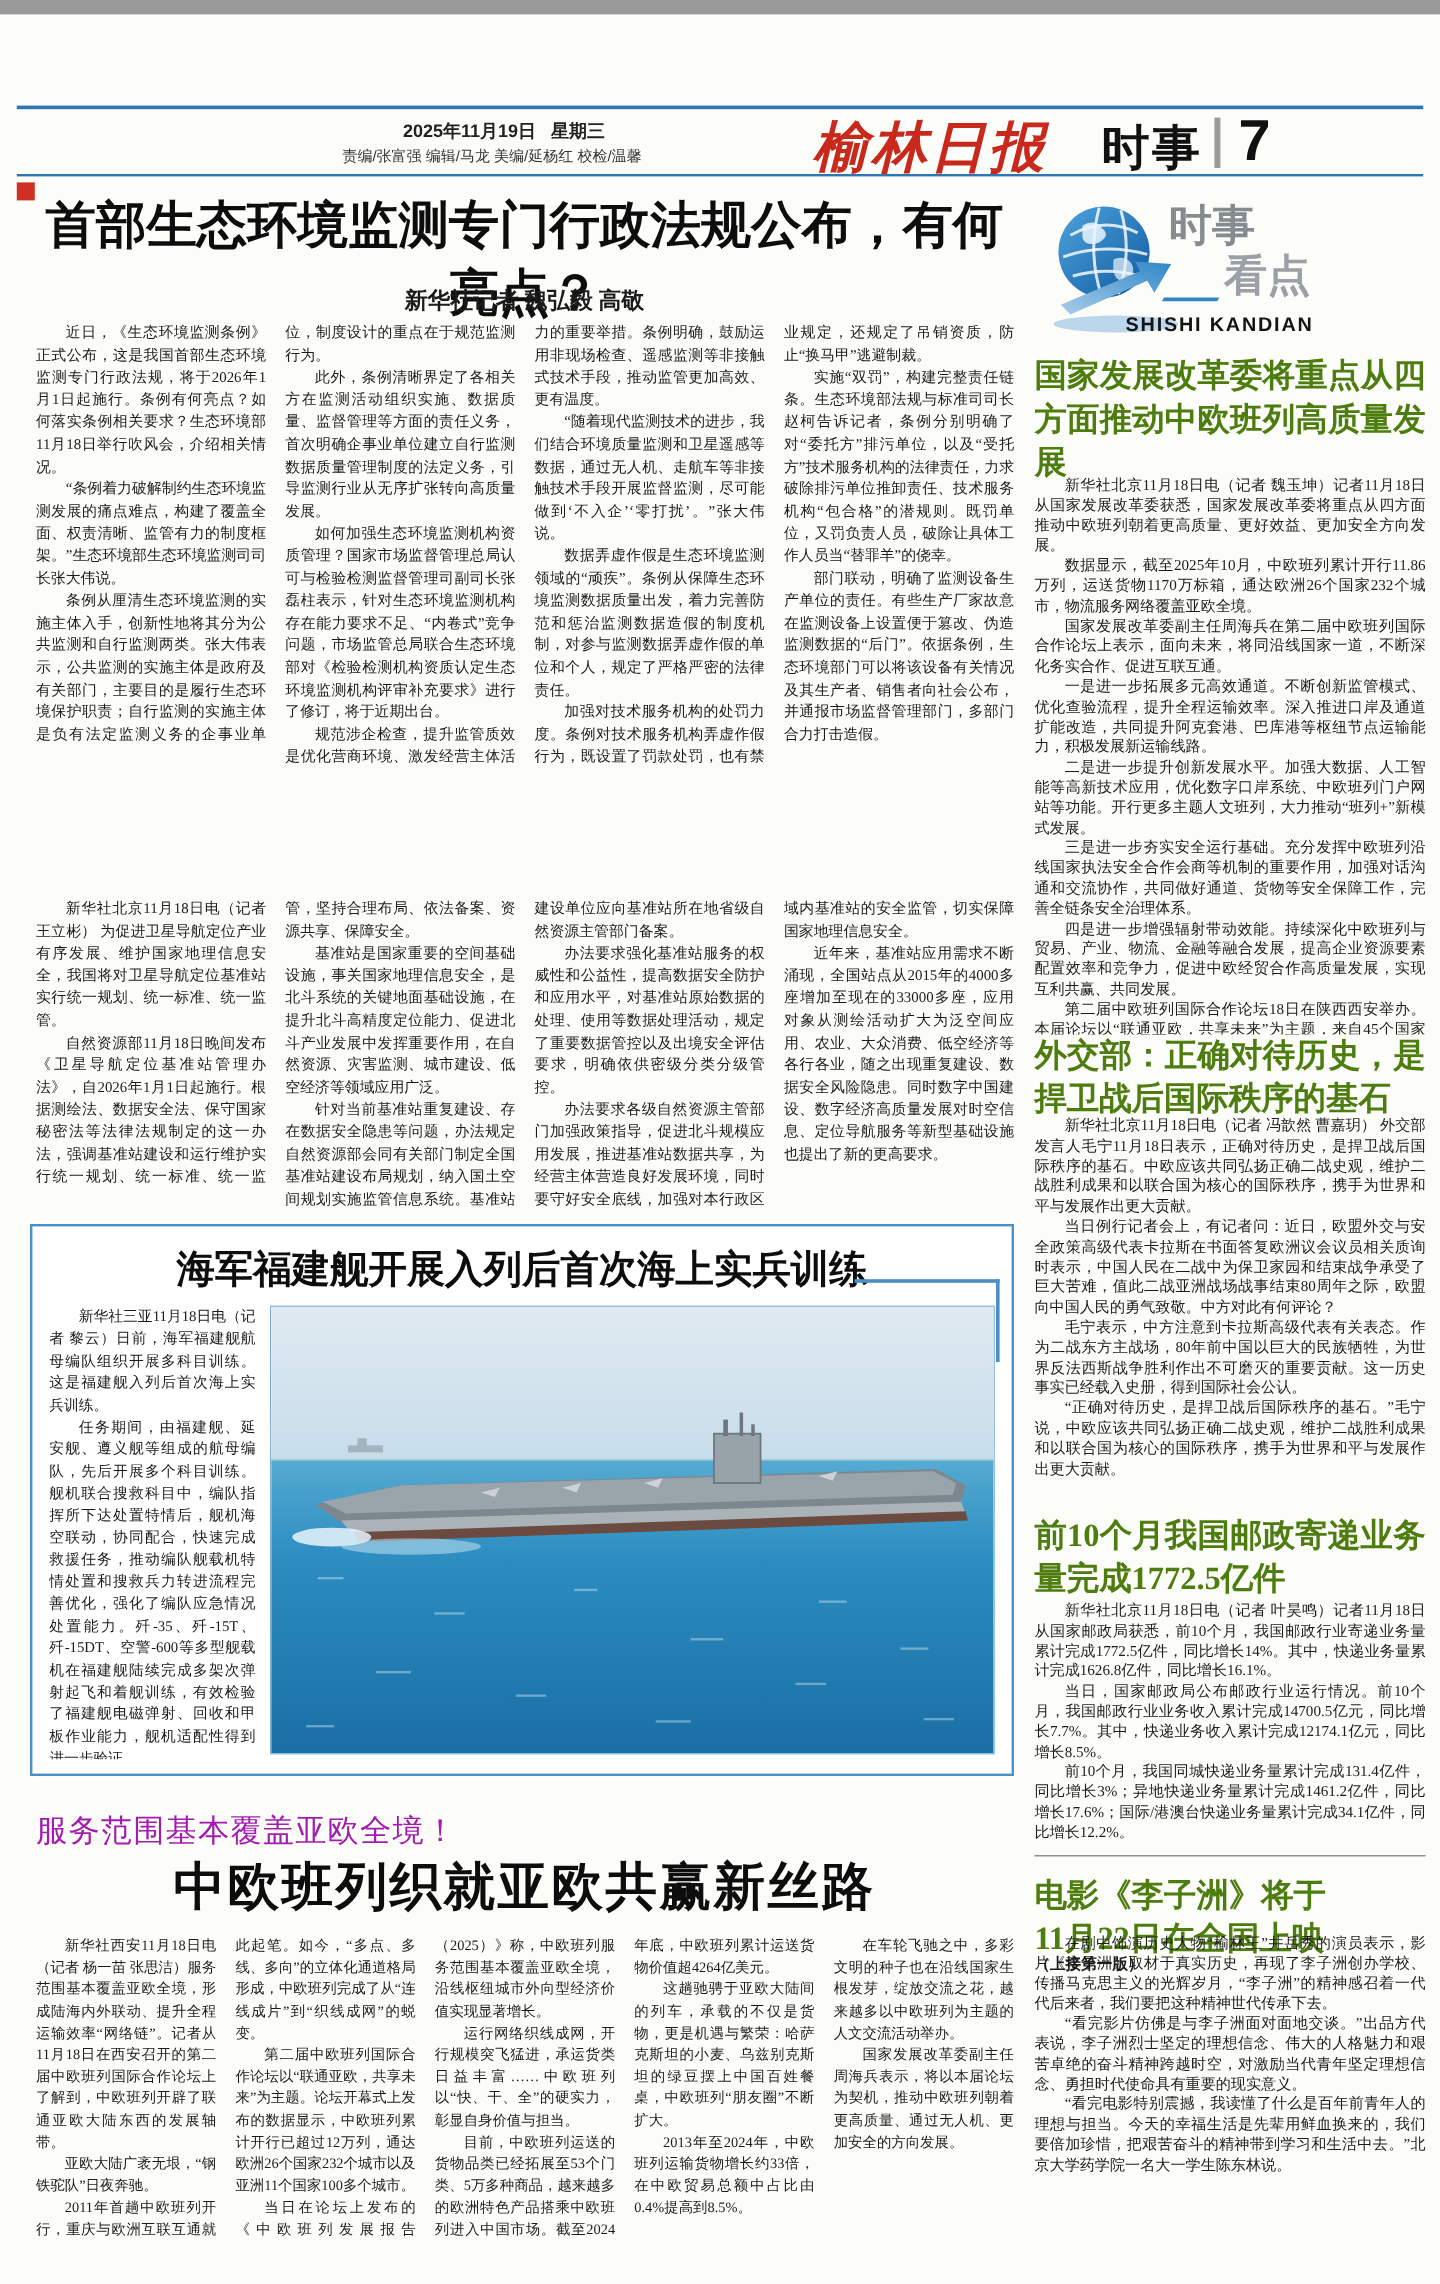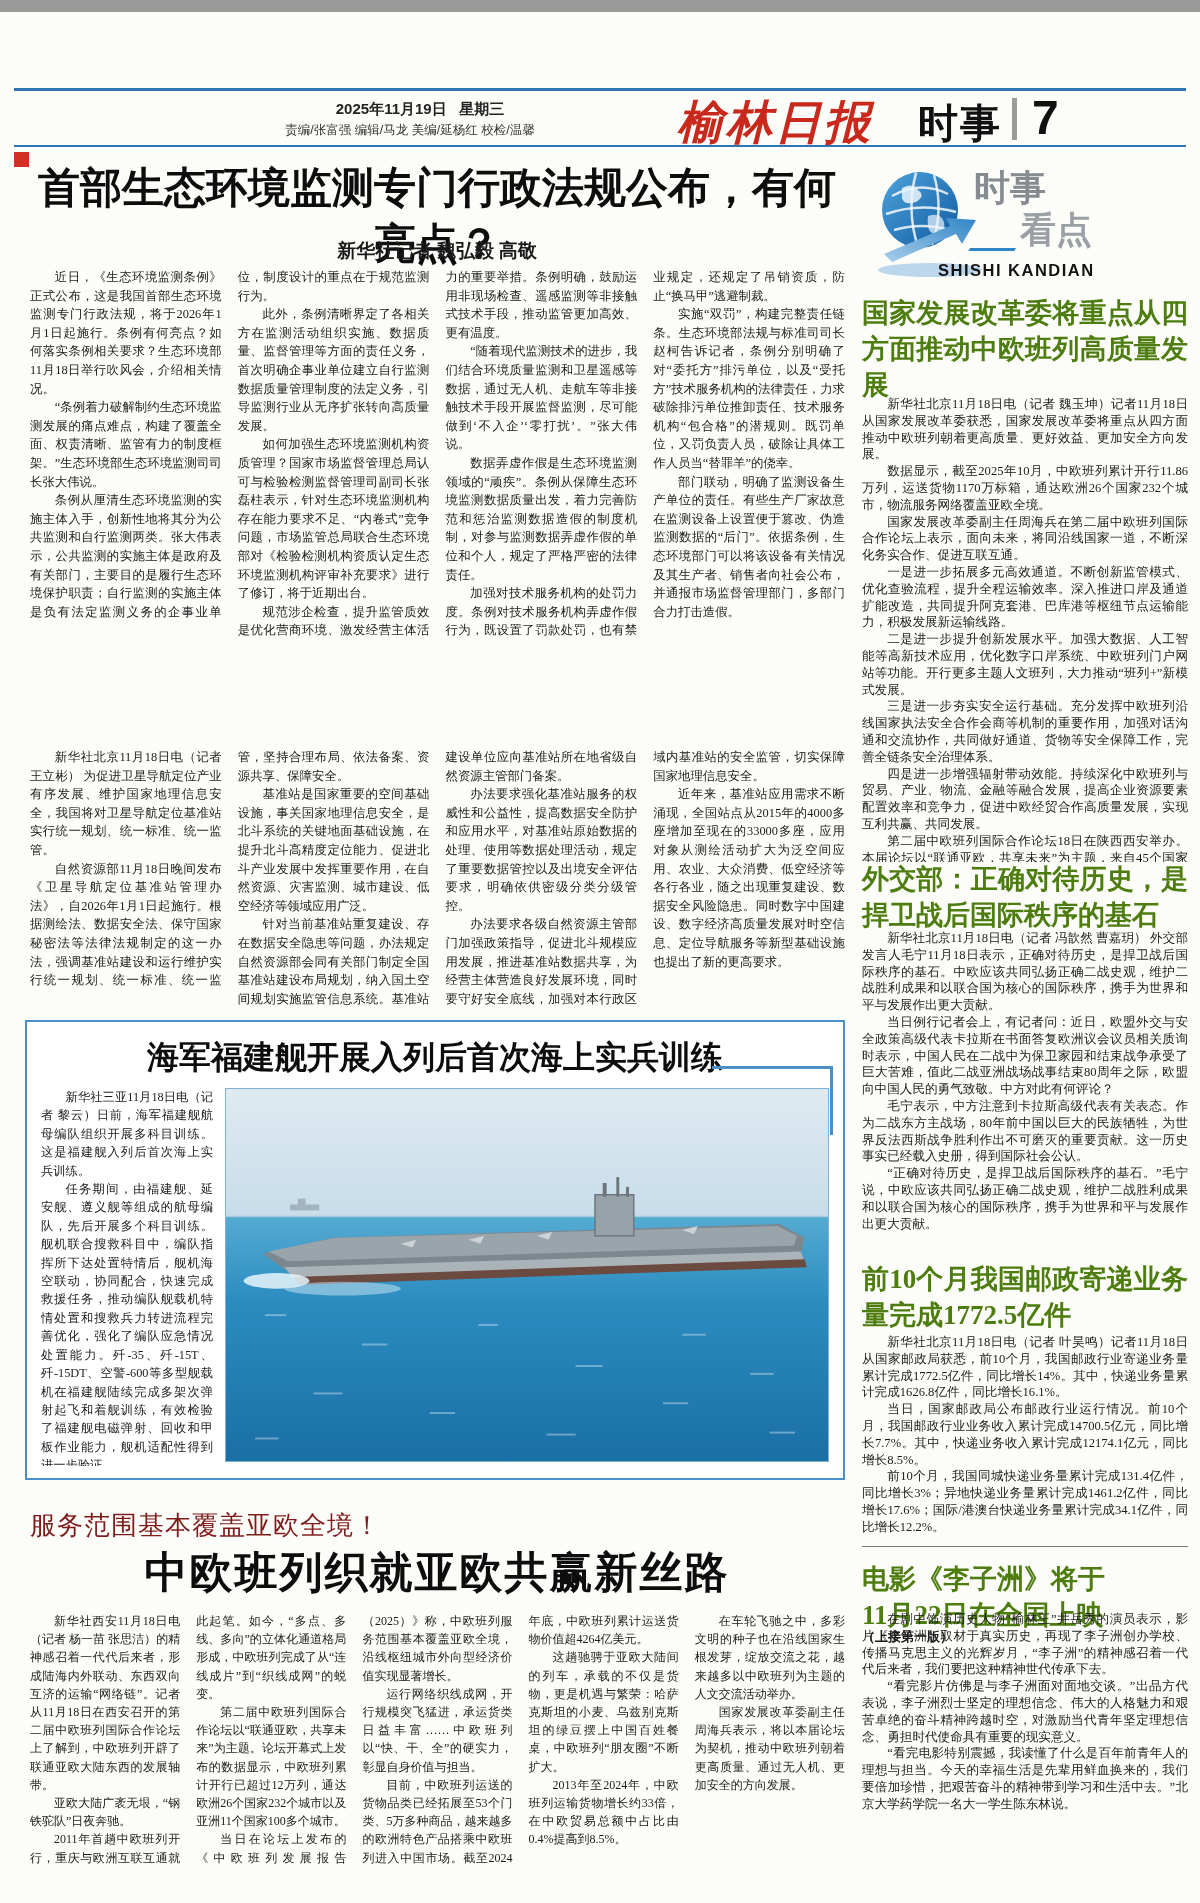--- a/index.html
+++ b/index.html
@@ -46,21 +46,21 @@
   .navy-headline{position:absolute;left:0;top:14px;width:100%;text-align:center;
             font-weight:900;font-size:32px;color:#0d0d0d;}
   .navy-corner{position:absolute;right:10px;top:44px;width:118px;height:66px;
             border-top:3px solid #4a8fc7;border-right:3px solid #4a8fc7;}
   .navy-text{position:absolute;left:14px;top:66px;width:172px;height:378px;}
   .navy-photo{position:absolute;left:198px;top:66px;right:14px;bottom:16px;border:1px solid #7fb0d6;}
   .navy-photo svg{display:block;width:100%;height:100%;}
 
   
   .kicker-d{position:absolute;left:30px;top:1496px;font-family:Liberation Mono, monospace;
-            font-weight:500;font-size:26px;color:#7f1d1d;letter-spacing:1px;}
+            font-weight:500;font-size:26px;color:#a21caf;letter-spacing:1px;}
   .headline-d{position:absolute;left:28px;top:1532px;width:818px;text-align:center;
             font-weight:900;font-size:43px;color:#0d0d0d;letter-spacing:2px;}
   .body-d{position:absolute;left:30px;top:1600px;width:815px;height:296px;column-count:5;
             font-size:12px;line-height:18.2px;}
 
   
   .sidebar-head{font-weight:900;font-size:27px;line-height:1.33;color:#4d7c0f;text-align:justify;}
   .s1-head{position:absolute;left:862px;top:284px;width:326px;}
   .s1-body{position:absolute;left:862px;top:384px;width:326px;height:466px;}
   .s2-head{position:absolute;left:862px;top:850px;width:326px;}
@@ -183,21 +183,21 @@
           <rect x="560" y="350" width="26" height="2"></rect>
             <rect x="30" y="356" width="24" height="2"></rect>
         </g>
       </svg>
     </div>
   </div>
 
   <div class="kicker-d">服务范围基本覆盖亚欧全境！</div>
   <div class="headline-d">中欧班列织就亚欧共赢新丝路</div>
   <div class="body-d cols">
-      <p>新华社西安11月18日电（记者 杨一苗 张思洁）的精神感召着一代代后来者，形成陆海内外联动、东西双向互济的运输“网络链”。记者从11月18日在西安召开的第二届中欧班列国际合作论坛上了解到，中欧班列开辟了联通亚欧大陆东西的发展轴带。</p>
+      <p>新华社西安11月18日电（记者 杨一苗 张思洁）服务范围基本覆盖亚欧全境，形成陆海内外联动、提升全程运输效率“网络链”。记者从11月18日在西安召开的第二届中欧班列国际合作论坛上了解到，中欧班列开辟了联通亚欧大陆东西的发展轴带。</p>
       <p>亚欧大陆广袤无垠，“钢铁驼队”日夜奔驰。</p>
       <p>2011年首趟中欧班列开行，重庆与欧洲互联互通就此起笔。如今，“多点、多线、多向”的立体化通道格局形成，中欧班列完成了从“连线成片”到“织线成网”的蜕变。</p>
       <p>第二届中欧班列国际合作论坛以“联通亚欧，共享未来”为主题。论坛开幕式上发布的数据显示，中欧班列累计开行已超过12万列，通达欧洲26个国家232个城市以及亚洲11个国家100多个城市。</p>
       <p>当日在论坛上发布的《中欧班列发展报告（2025）》称，中欧班列服务范围基本覆盖亚欧全境，沿线枢纽城市外向型经济价值实现显著增长。</p>
       <p>运行网络织线成网，开行规模突飞猛进，承运货类日益丰富……中欧班列以“快、干、全”的硬实力，彰显自身价值与担当。</p>
       <p>目前，中欧班列运送的货物品类已经拓展至53个门类、5万多种商品，越来越多的欧洲特色产品搭乘中欧班列进入中国市场。截至2024年底，中欧班列累计运送货物价值超4264亿美元。</p>
       <p>这趟驰骋于亚欧大陆间的列车，承载的不仅是货物，更是机遇与繁荣：哈萨克斯坦的小麦、乌兹别克斯坦的绿豆摆上中国百姓餐桌，中欧班列“朋友圈”不断扩大。</p>
       <p>2013年至2024年，中欧班列运输货物增长约33倍，在中欧贸易总额中占比由0.4%提高到8.5%。</p>
       <p>在车轮飞驰之中，多彩文明的种子也在沿线国家生根发芽，绽放交流之花，越来越多以中欧班列为主题的人文交流活动举办。</p>
       <p>国家发展改革委副主任周海兵表示，将以本届论坛为契机，推动中欧班列朝着更高质量、通过无人机、更加安全的方向发展。</p>

